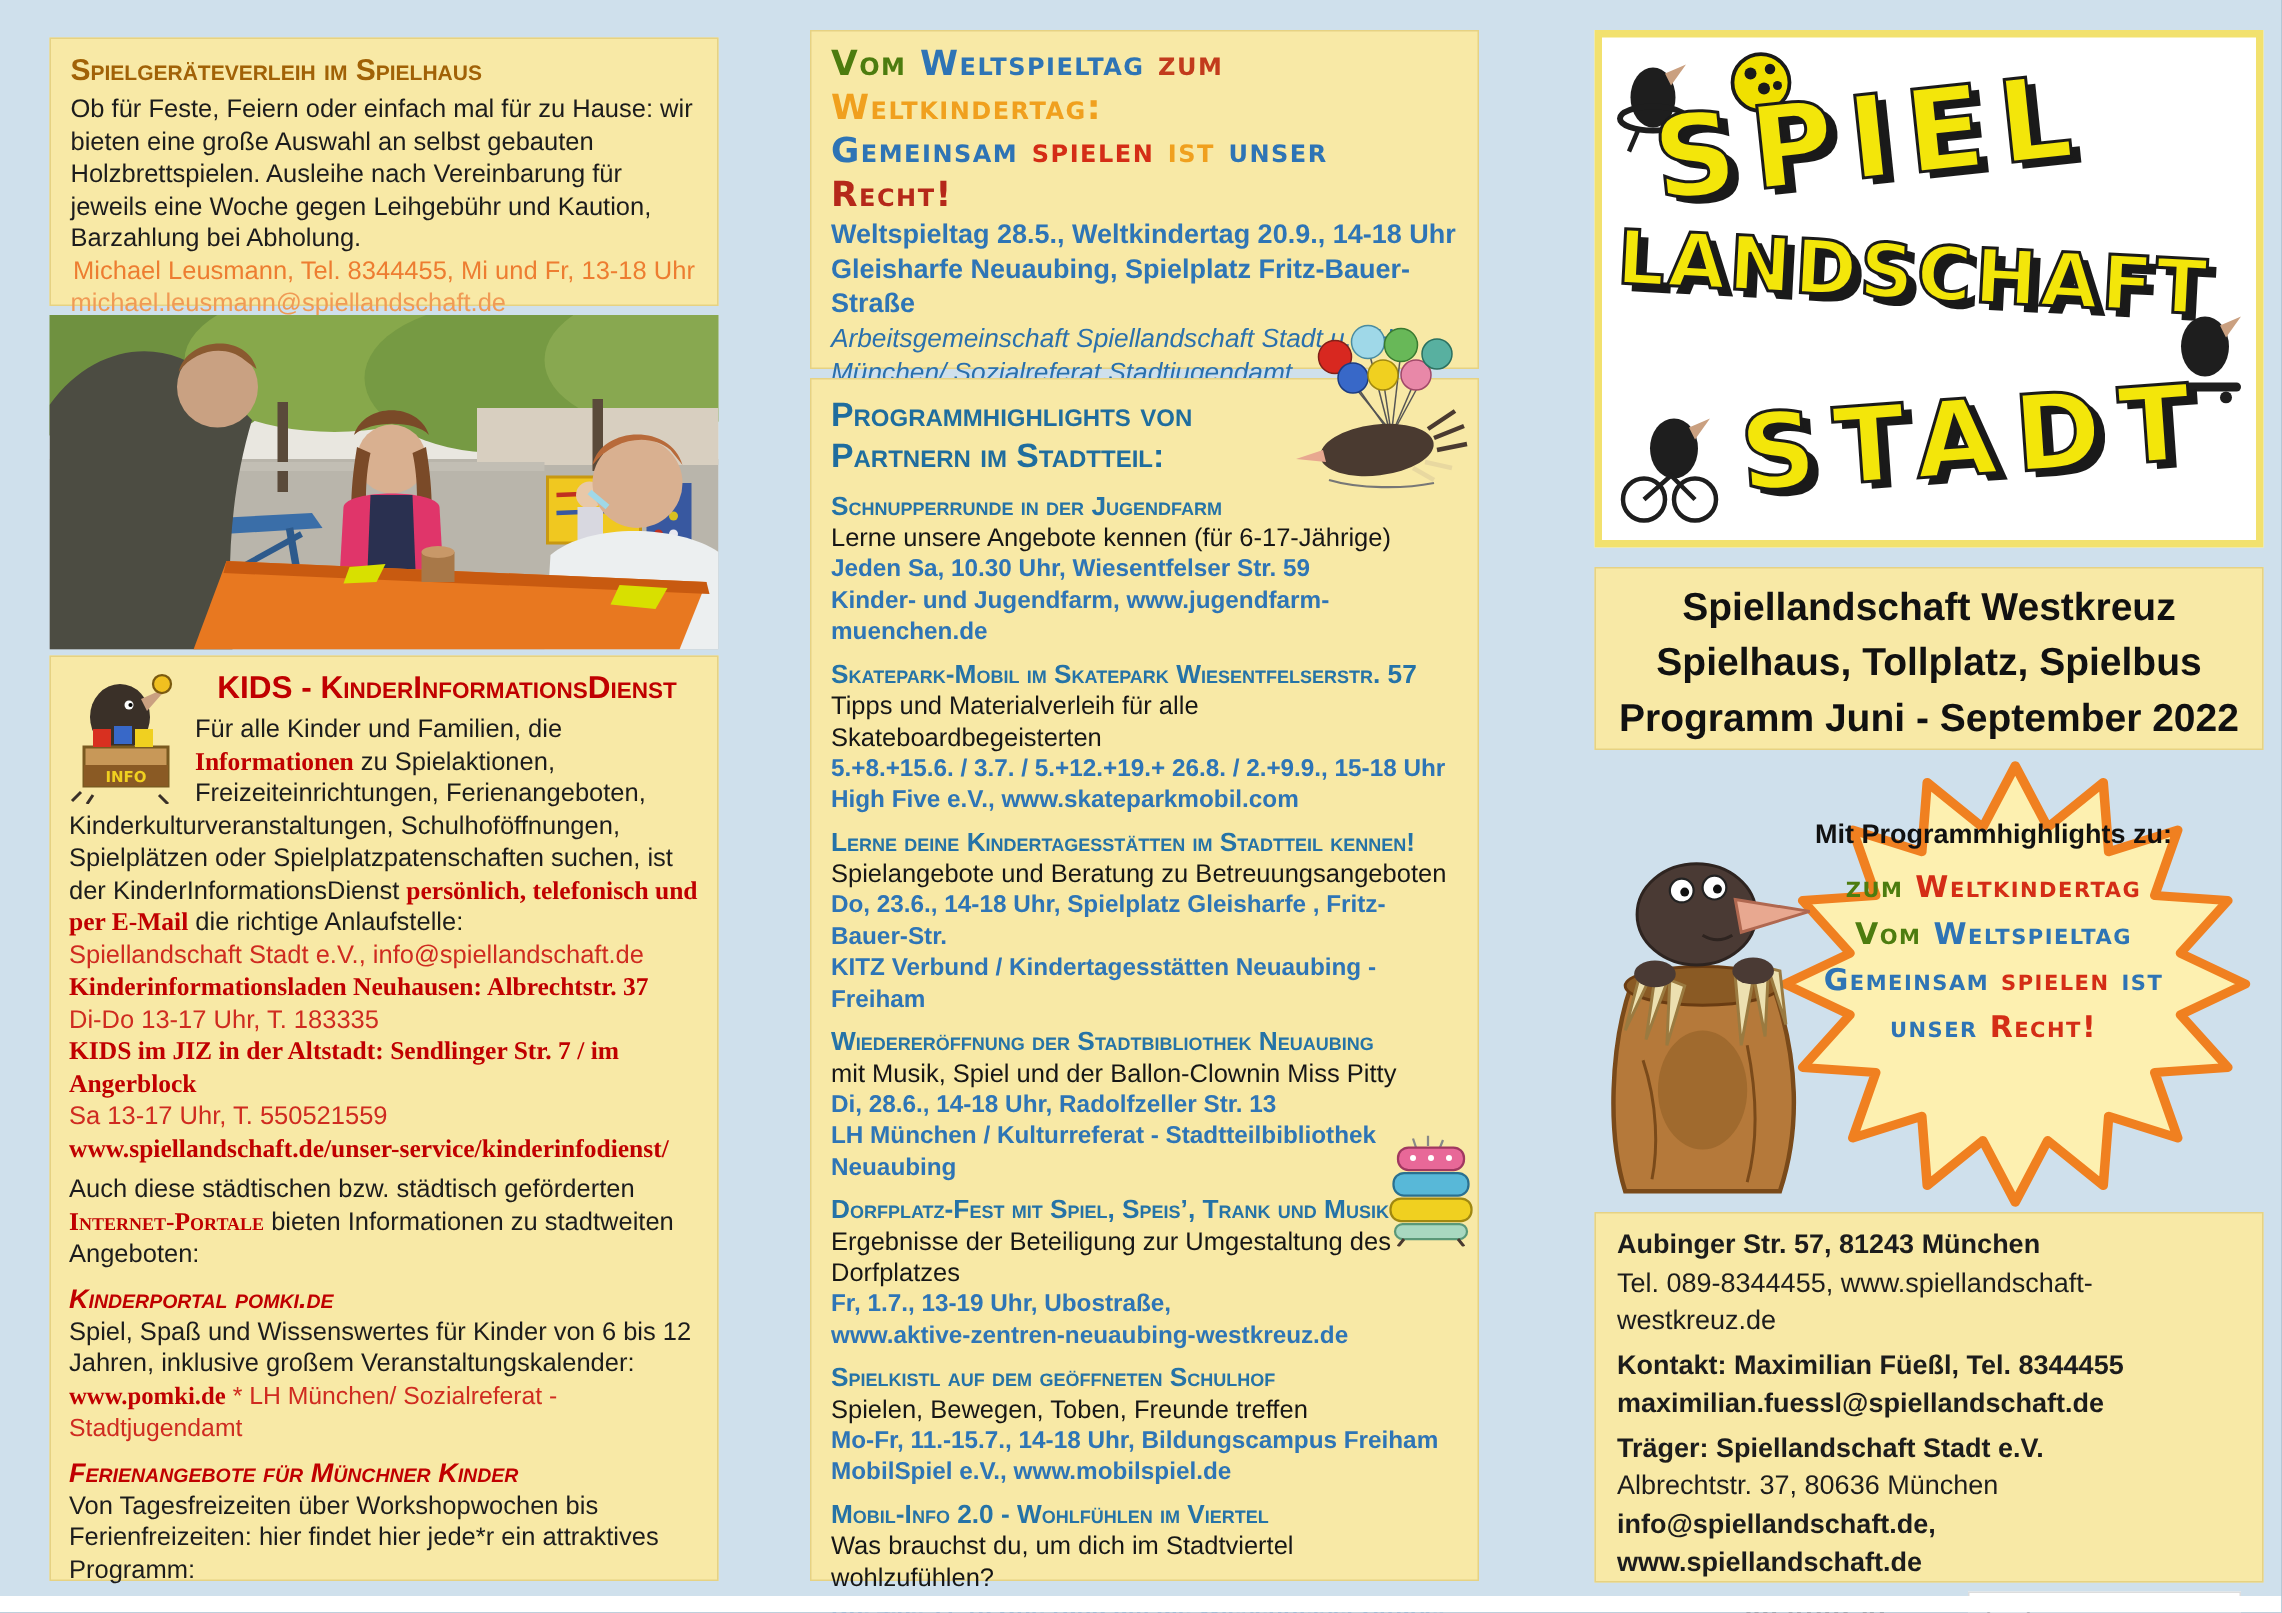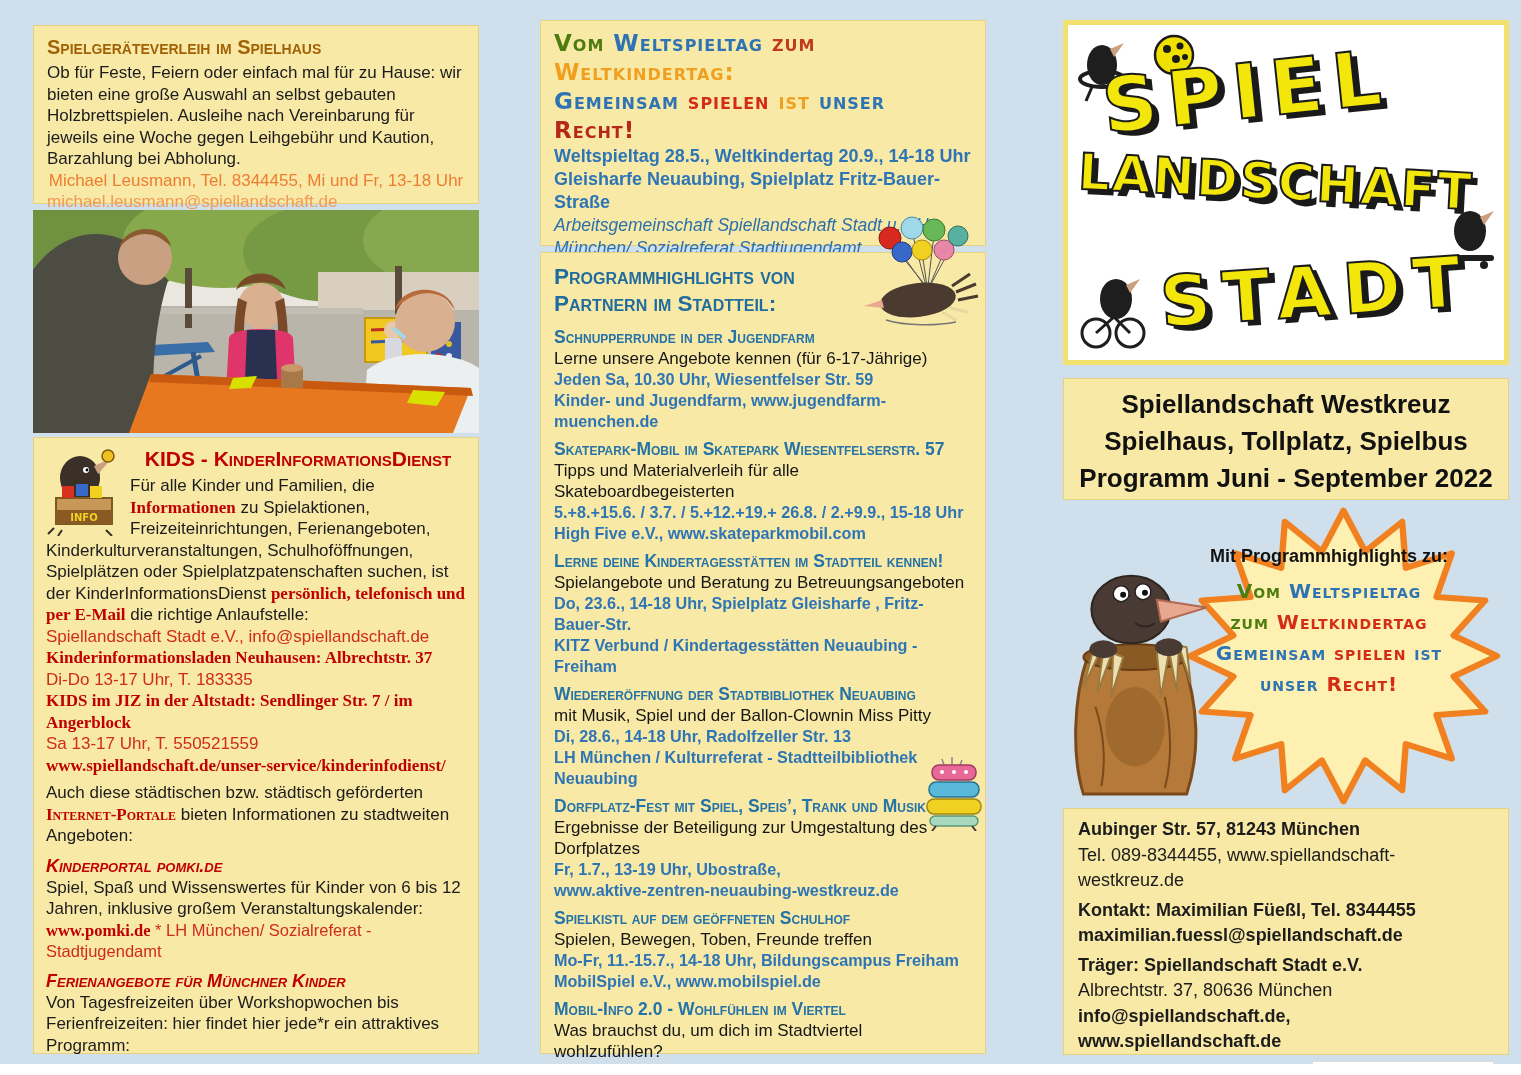--- a/index.html
+++ b/index.html
@@ -324,26 +324,26 @@
     <div>Programm Juni - September 2022</div>
   </div>
 
   <div id="star-zone">
     <svg id="star-svg" viewBox="0 0 360 360" preserveAspectRatio="none">
       <polygon points="180,10 204,58 245,23 249,77 300,60 283,111 337,115 302,156 350,180 302,204 337,245 283,249 300,300 249,283 245,337 204,302 180,350 156,302 115,337 111,283 60,300 77,249 23,245 58,204 10,180 58,156 23,115 77,111 60,60 111,77 115,23 156,58" fill="#fdf0b0" stroke="#f08020" stroke-width="7" stroke-linejoin="round"></polygon>
     </svg>
     <div id="star-text">
       <div class="star-intro">Mit Programmhighlights zu:</div>
       <div class="fun star-line">
+        <span class="w-or">zum</span>
+        <span class="w-rd">Weltkindertag</span>
+      </div>
+      <div class="fun star-line">
         <span class="w-or">Vom</span>
         <span class="w-bl">Weltspieltag</span>
-      </div>
-      <div class="fun star-line">
-        <span class="w-or">zum</span>
-        <span class="w-rd">Weltkindertag</span>
       </div>
       <div class="fun star-line">
         <span class="w-bl">Gemeinsam</span>
         <span class="w-rd">spielen</span>
         <span class="w-bl">ist</span>
       </div>
       <div class="fun star-line">
         <span class="w-bl">unser</span>
         <span class="w-rd">Recht!</span>
       </div>

